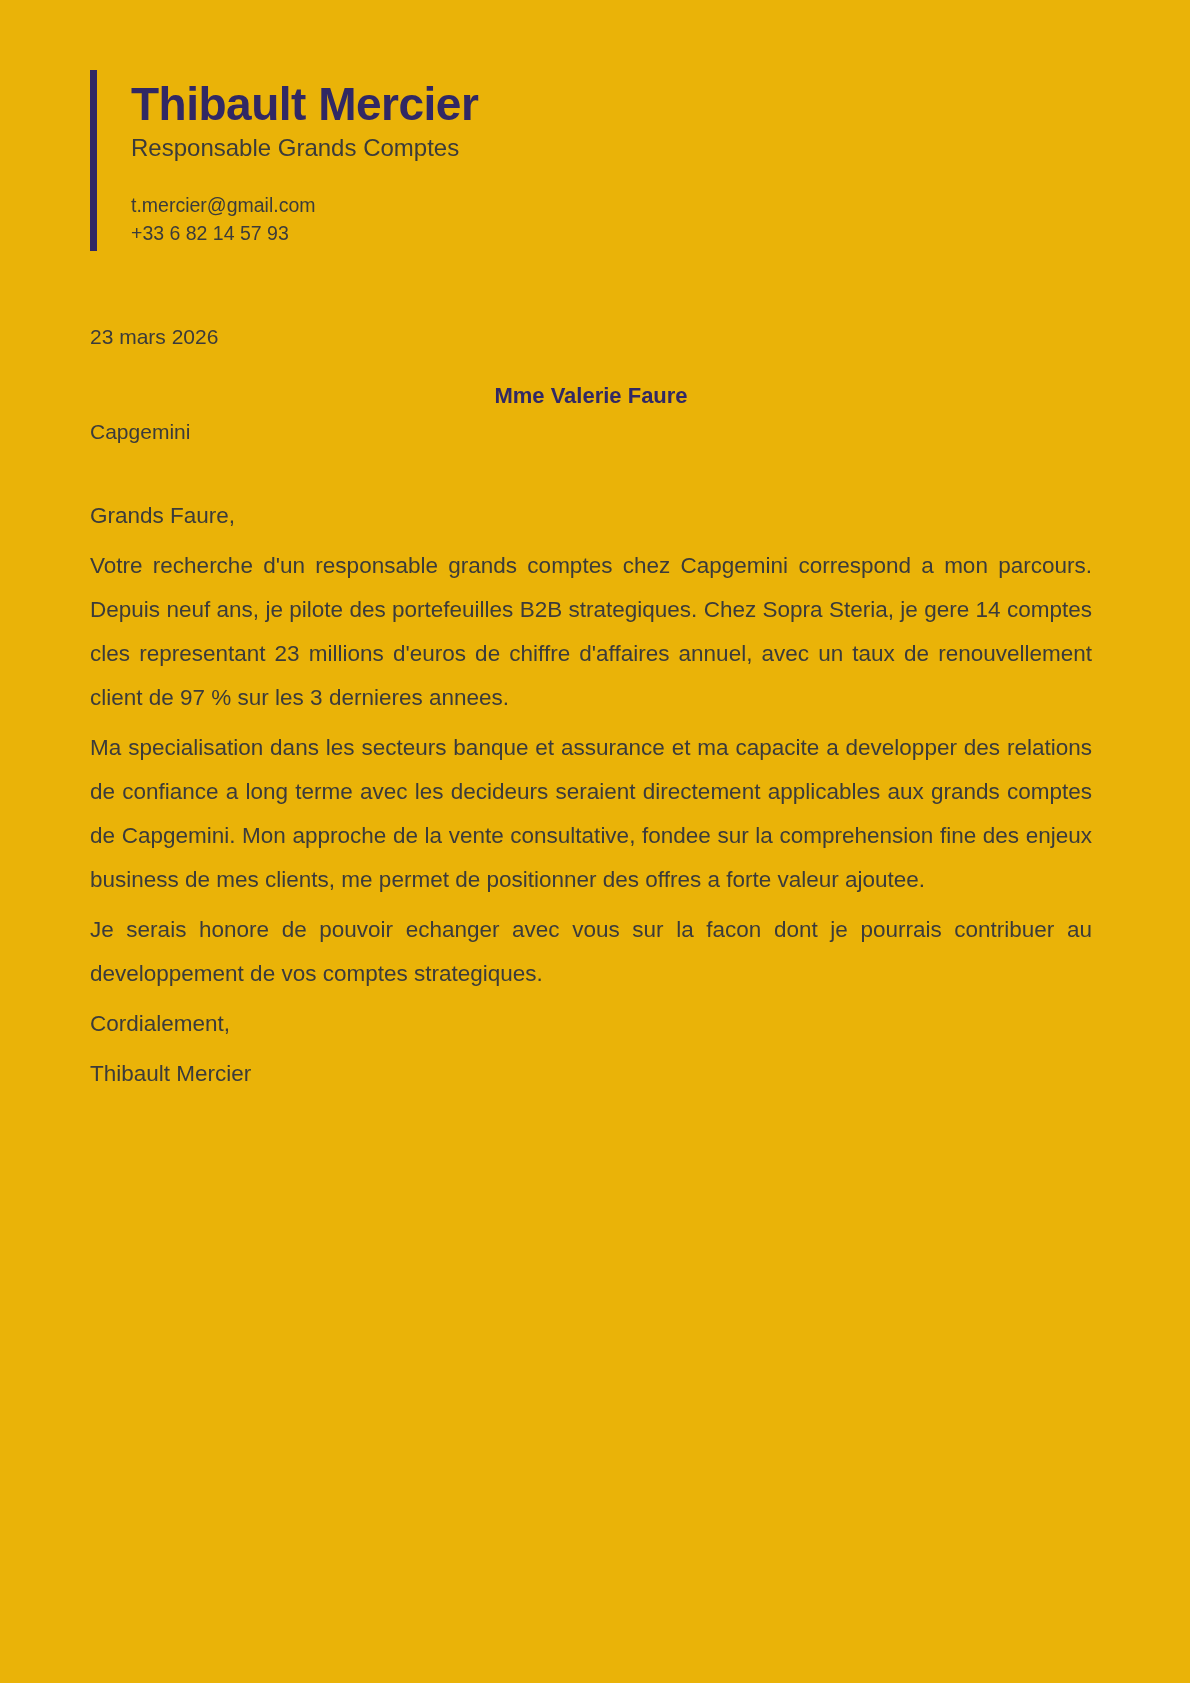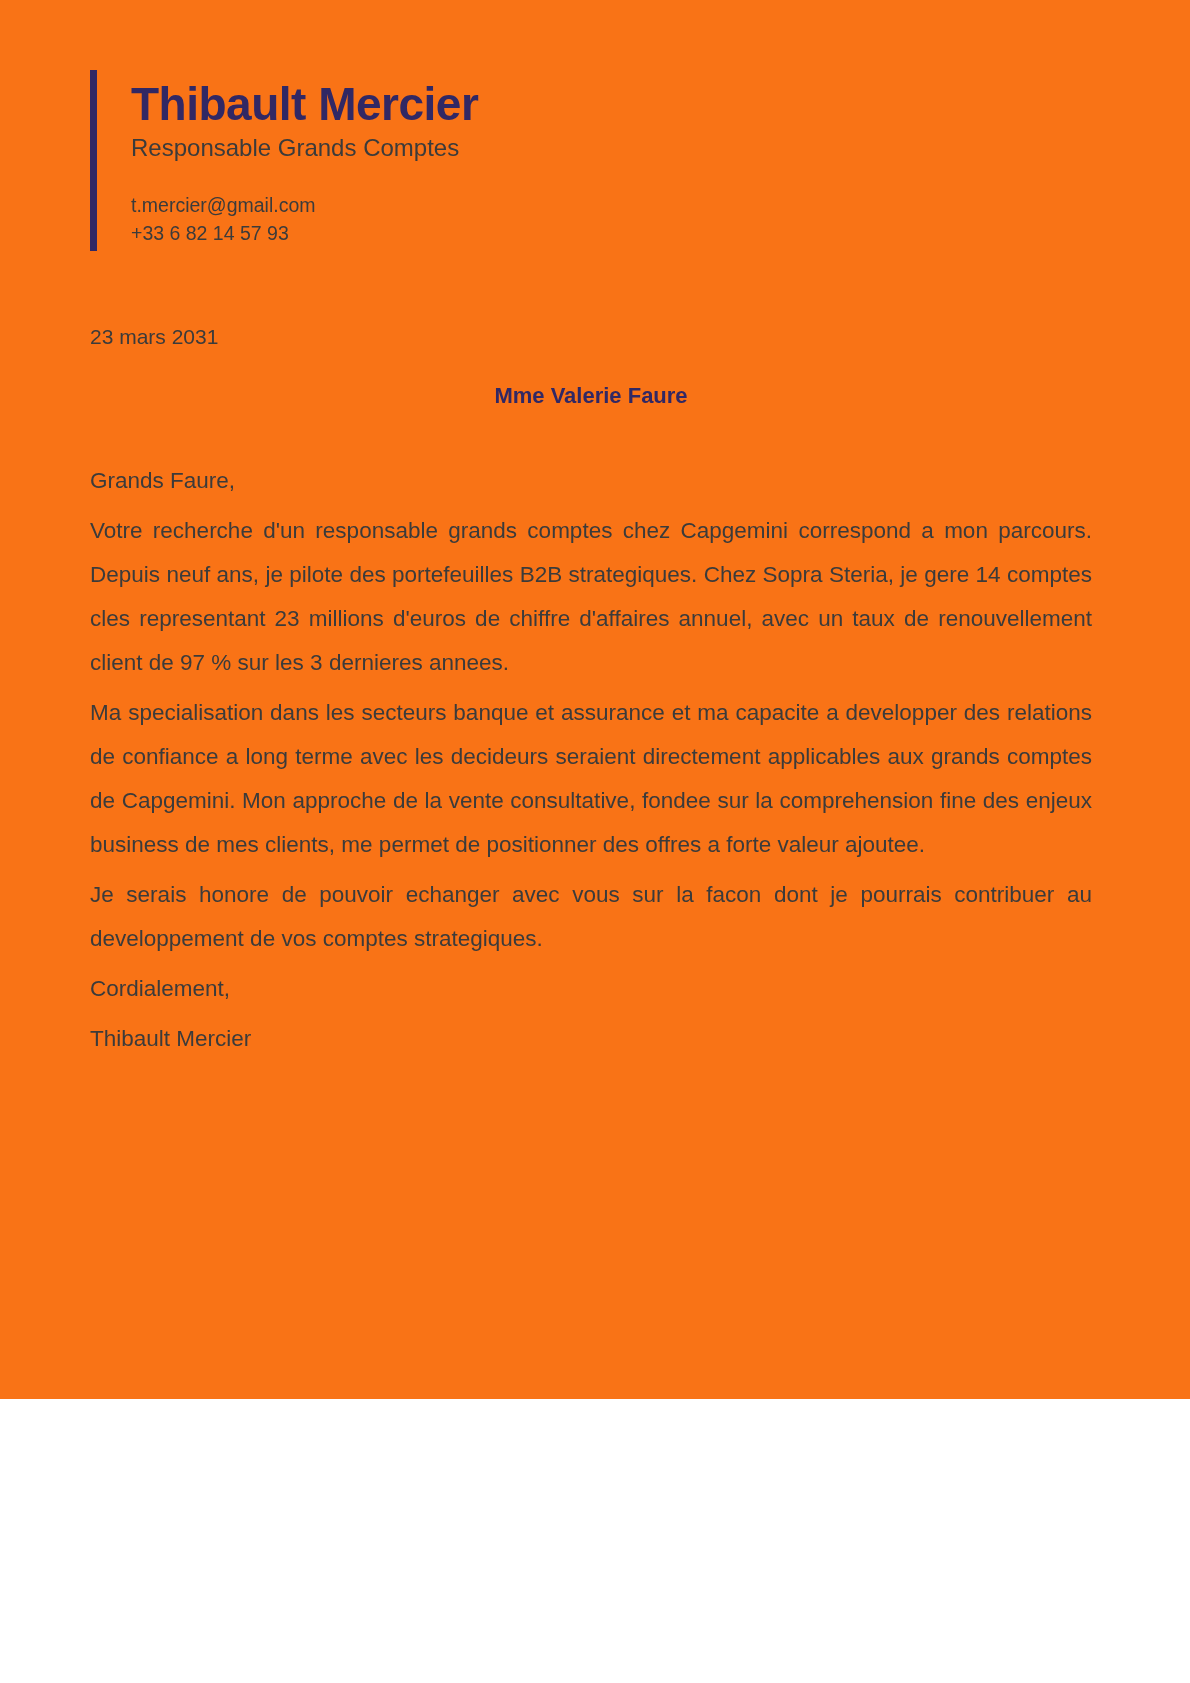--- a/index.html
+++ b/index.html
@@ -3,23 +3,23 @@
 <meta charset="utf-8">
 <style>
   html, body {
     margin: 0;
     padding: 0;
     background: #ffffff;
   }
   .page {
     position: relative;
     width: 1190px;
-    height: 1399px;
+    height: 1683px;
     box-sizing: border-box;
-    background: #f97316;
+    background: #eab308;
     padding: 70px 98px 0 90px;
     font-family: "Liberation Sans", "DejaVu Sans", sans-serif;
     color: #3b3b3b;
     overflow: hidden;
   }
   .letter-head {
     border-left: 7px solid #312864;
     padding: 8px 0 4px 34px;
   }
   .person-name {
@@ -81,24 +81,25 @@
 
   <div class="letter-head">
     <h1 class="person-name">Thibault Mercier</h1>
     <div class="job-title">Responsable Grands Comptes</div>
     <div class="contact-block">
       <div>t.mercier@gmail.com</div>
       <div>+33 6 82 14 57 93</div>
     </div>
   </div>
 
-  <div class="date-line">23 mars 2031</div>
+  <div class="date-line">23 mars 2026</div>
 
   <div class="recipient-block">
     <div class="recipient-name">Mme Valerie Faure</div>
+    <div class="recipient-company">Capgemini</div>
   </div>
 
   <div class="letter-body">
     <p>Grands Faure,</p>
     <p class="justified">Votre recherche d'un responsable grands comptes chez Capgemini correspond a mon parcours. Depuis neuf ans, je pilote des portefeuilles B2B strategiques. Chez Sopra Steria, je gere 14 comptes cles representant 23 millions d'euros de chiffre d'affaires annuel, avec un taux de renouvellement client de 97 % sur les 3 dernieres annees.</p>
     <p class="justified">Ma specialisation dans les secteurs banque et assurance et ma capacite a developper des relations de confiance a long terme avec les decideurs seraient directement applicables aux grands comptes de Capgemini. Mon approche de la vente consultative, fondee sur la comprehension fine des enjeux business de mes clients, me permet de positionner des offres a forte valeur ajoutee.</p>
     <p class="justified">Je serais honore de pouvoir echanger avec vous sur la facon dont je pourrais contribuer au developpement de vos comptes strategiques.</p>
     <p>Cordialement,</p>
     <p>Thibault Mercier</p>
   </div>

